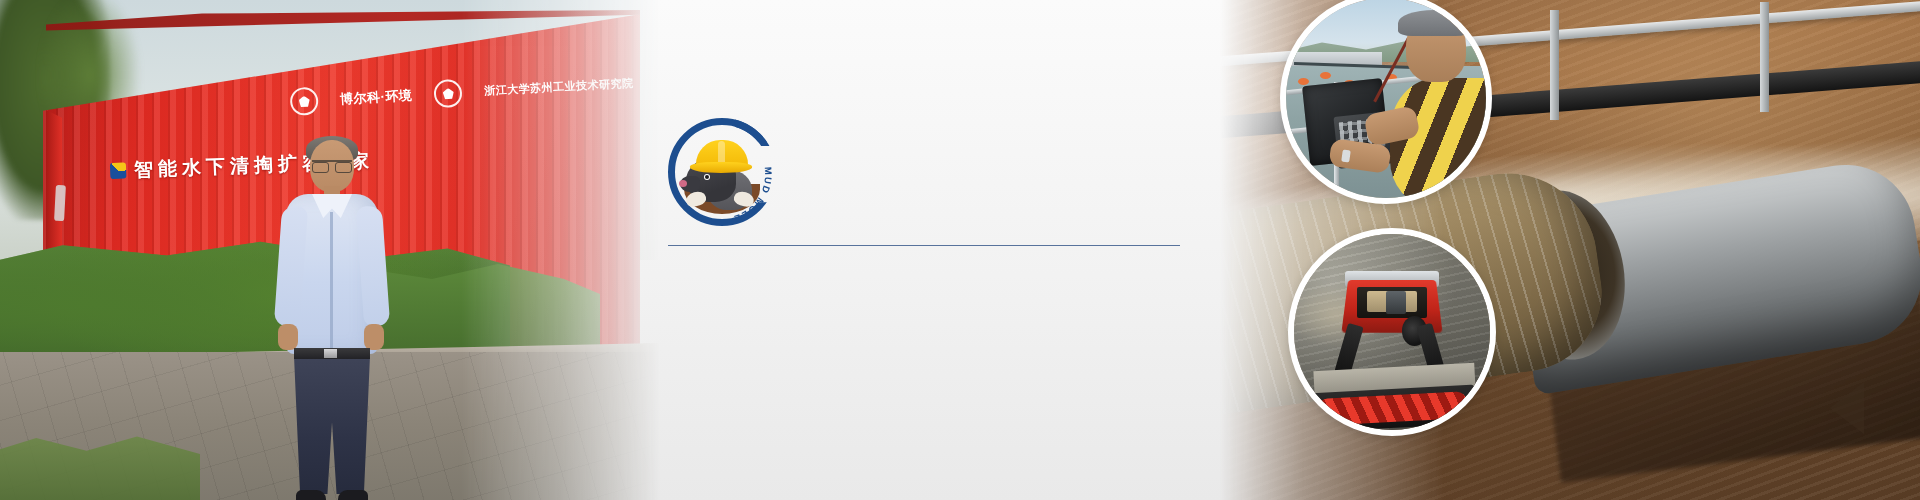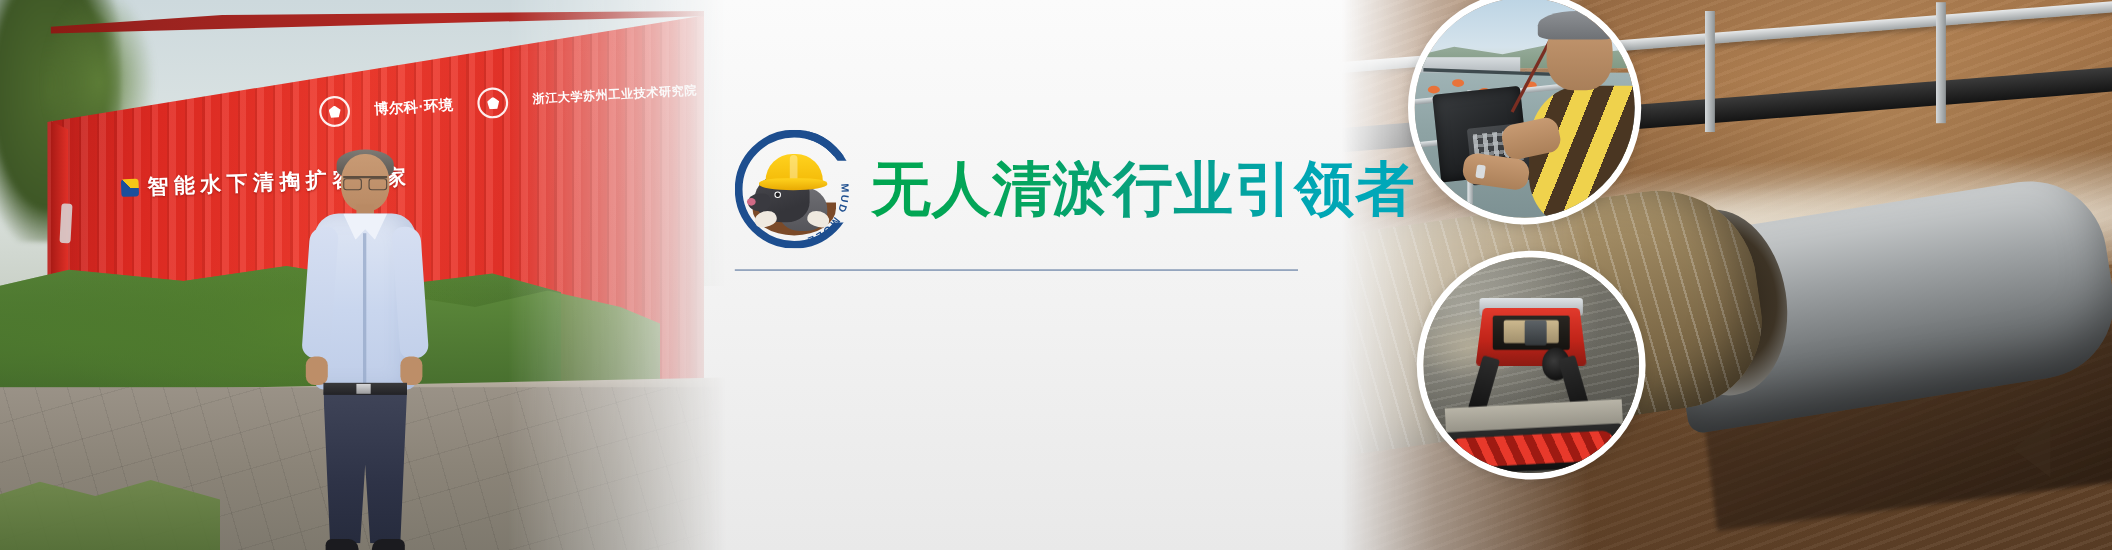--- a/index.html
+++ b/index.html
@@ -654,19 +654,18 @@
           <svg class="logo-arc-text" viewBox="0 0 108 108">
             <defs>
               <path id="arcpath" d="M 96,46 A 44,44 0 0 1 54,100" fill="none"></path>
             </defs>
             <text>
               <textPath href="#arcpath" startOffset="4%">MUD MOLE</textPath>
             </text>
           </svg>
         </div>
 
-        <div class="headline">无人清淤行业引领者</div>
       </div>
     </div>
     <div class="divider"></div>
   </div>
 
 </div>
 
 </body></html>

